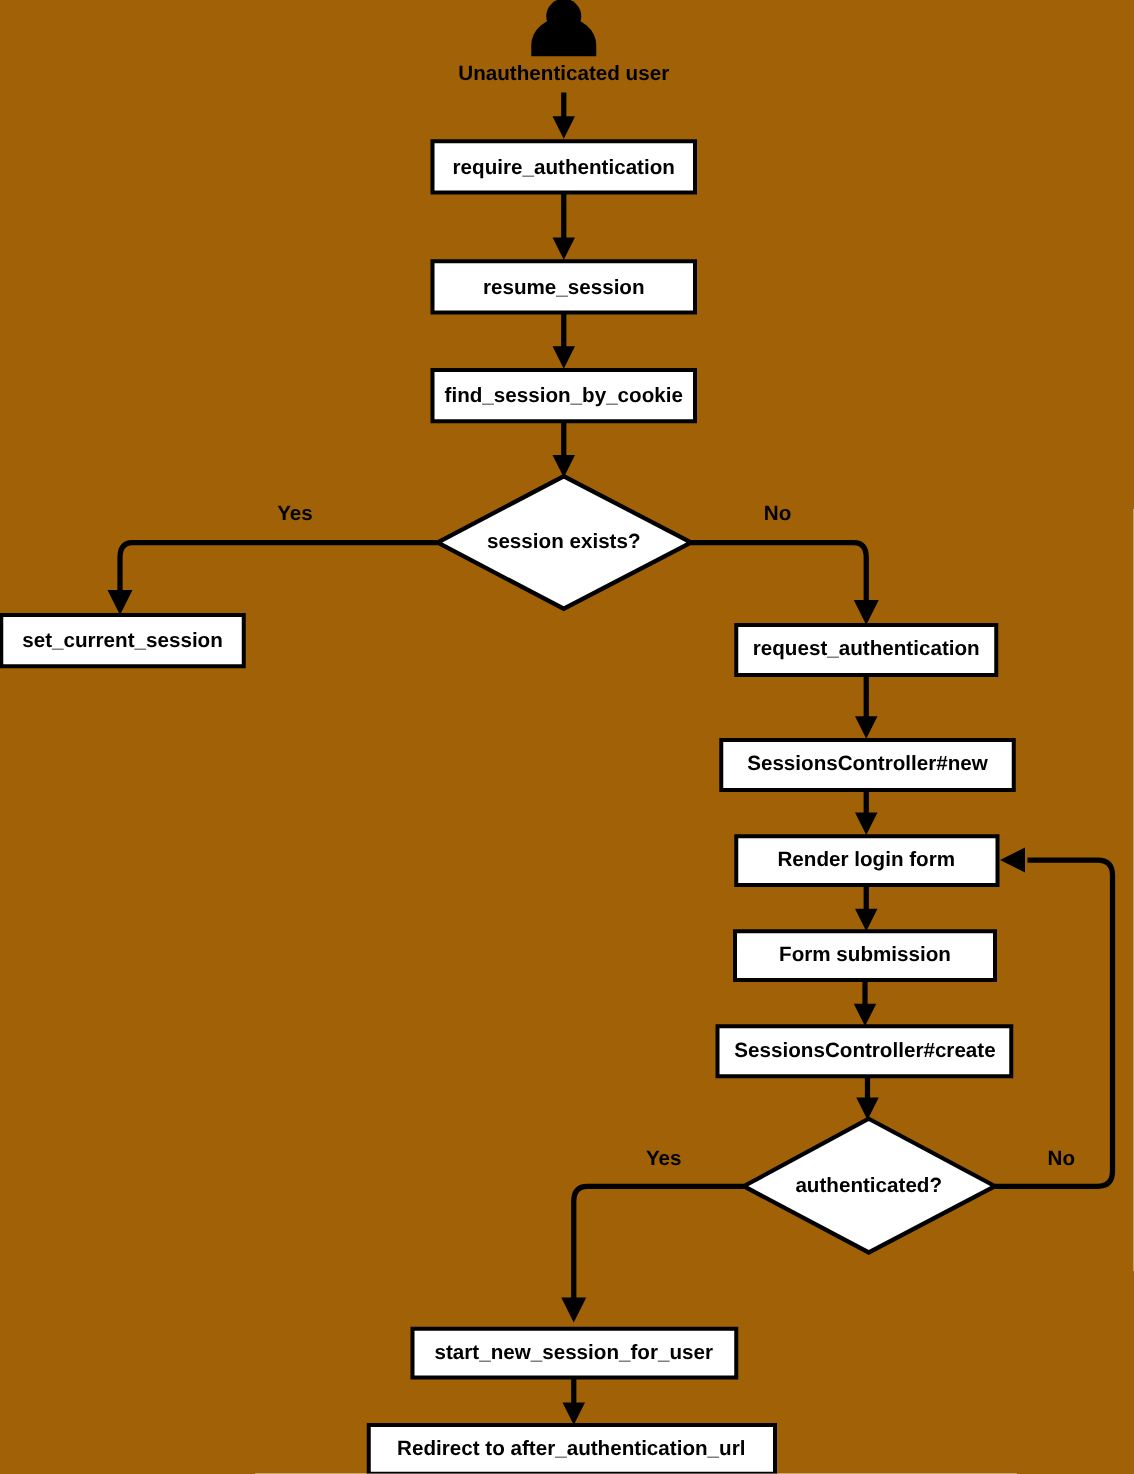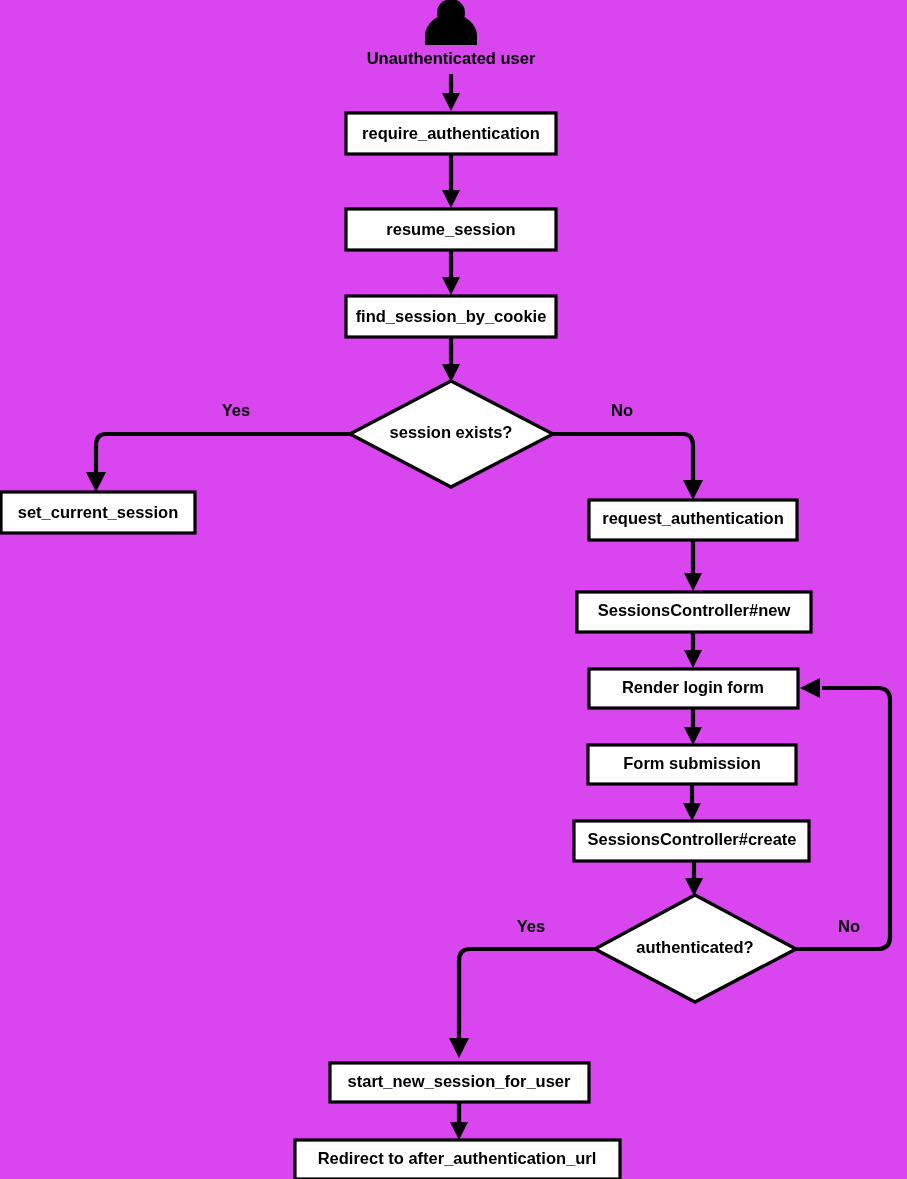--- a/index.html
+++ b/index.html
@@ -11,21 +11,21 @@
   body {
     width: 907px;
     height: 1179px;
     overflow: hidden;
     font-family: "Liberation Sans", sans-serif;
   }
   #flow-root {
     position: relative;
     width: 907px;
     height: 1179px;
-    background: #d946ef;
+    background: #a16207;
   }
   svg#flow-svg {
     display: block;
     width: 907px;
     height: 1179px;
   }
   .node-box {
     fill: #ffffff;
     stroke: #000000;
     stroke-width: 3.2;

